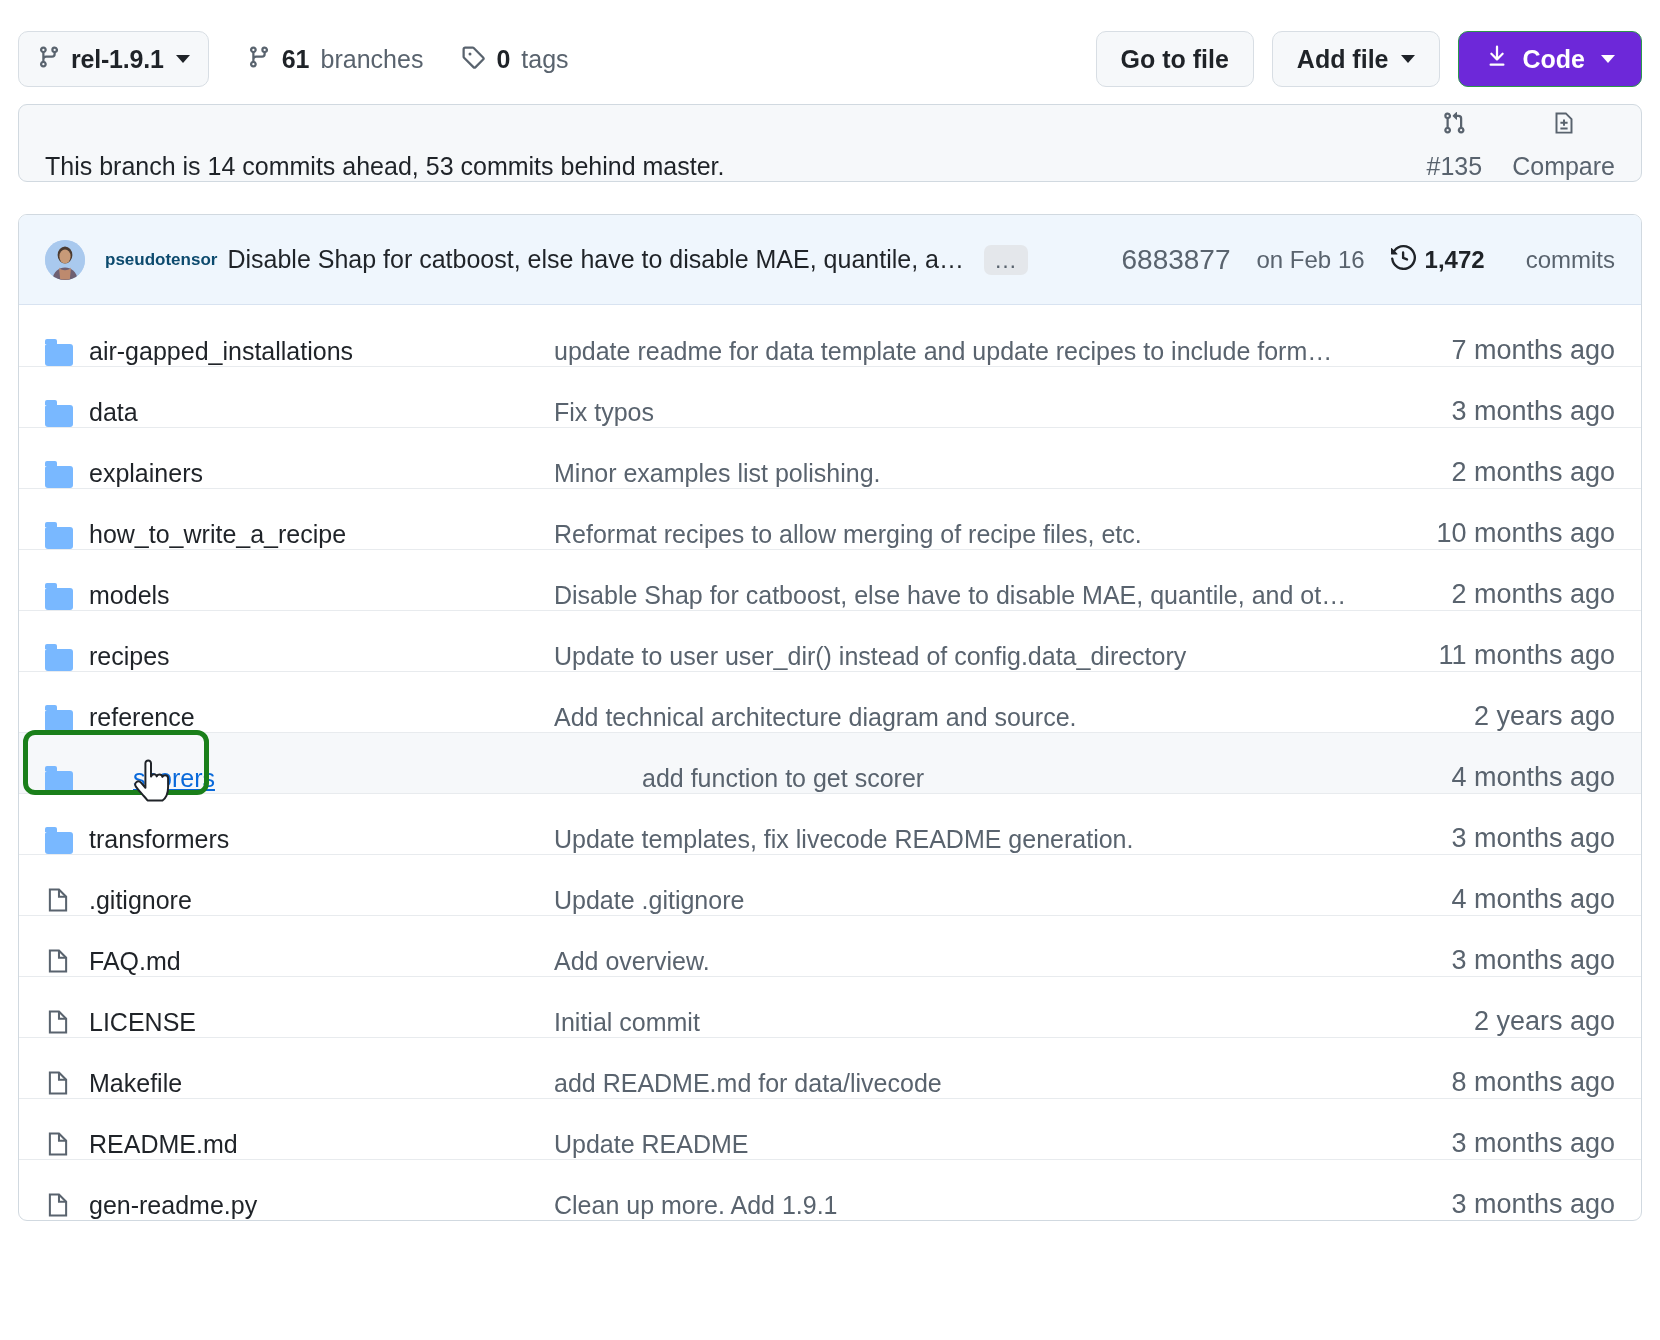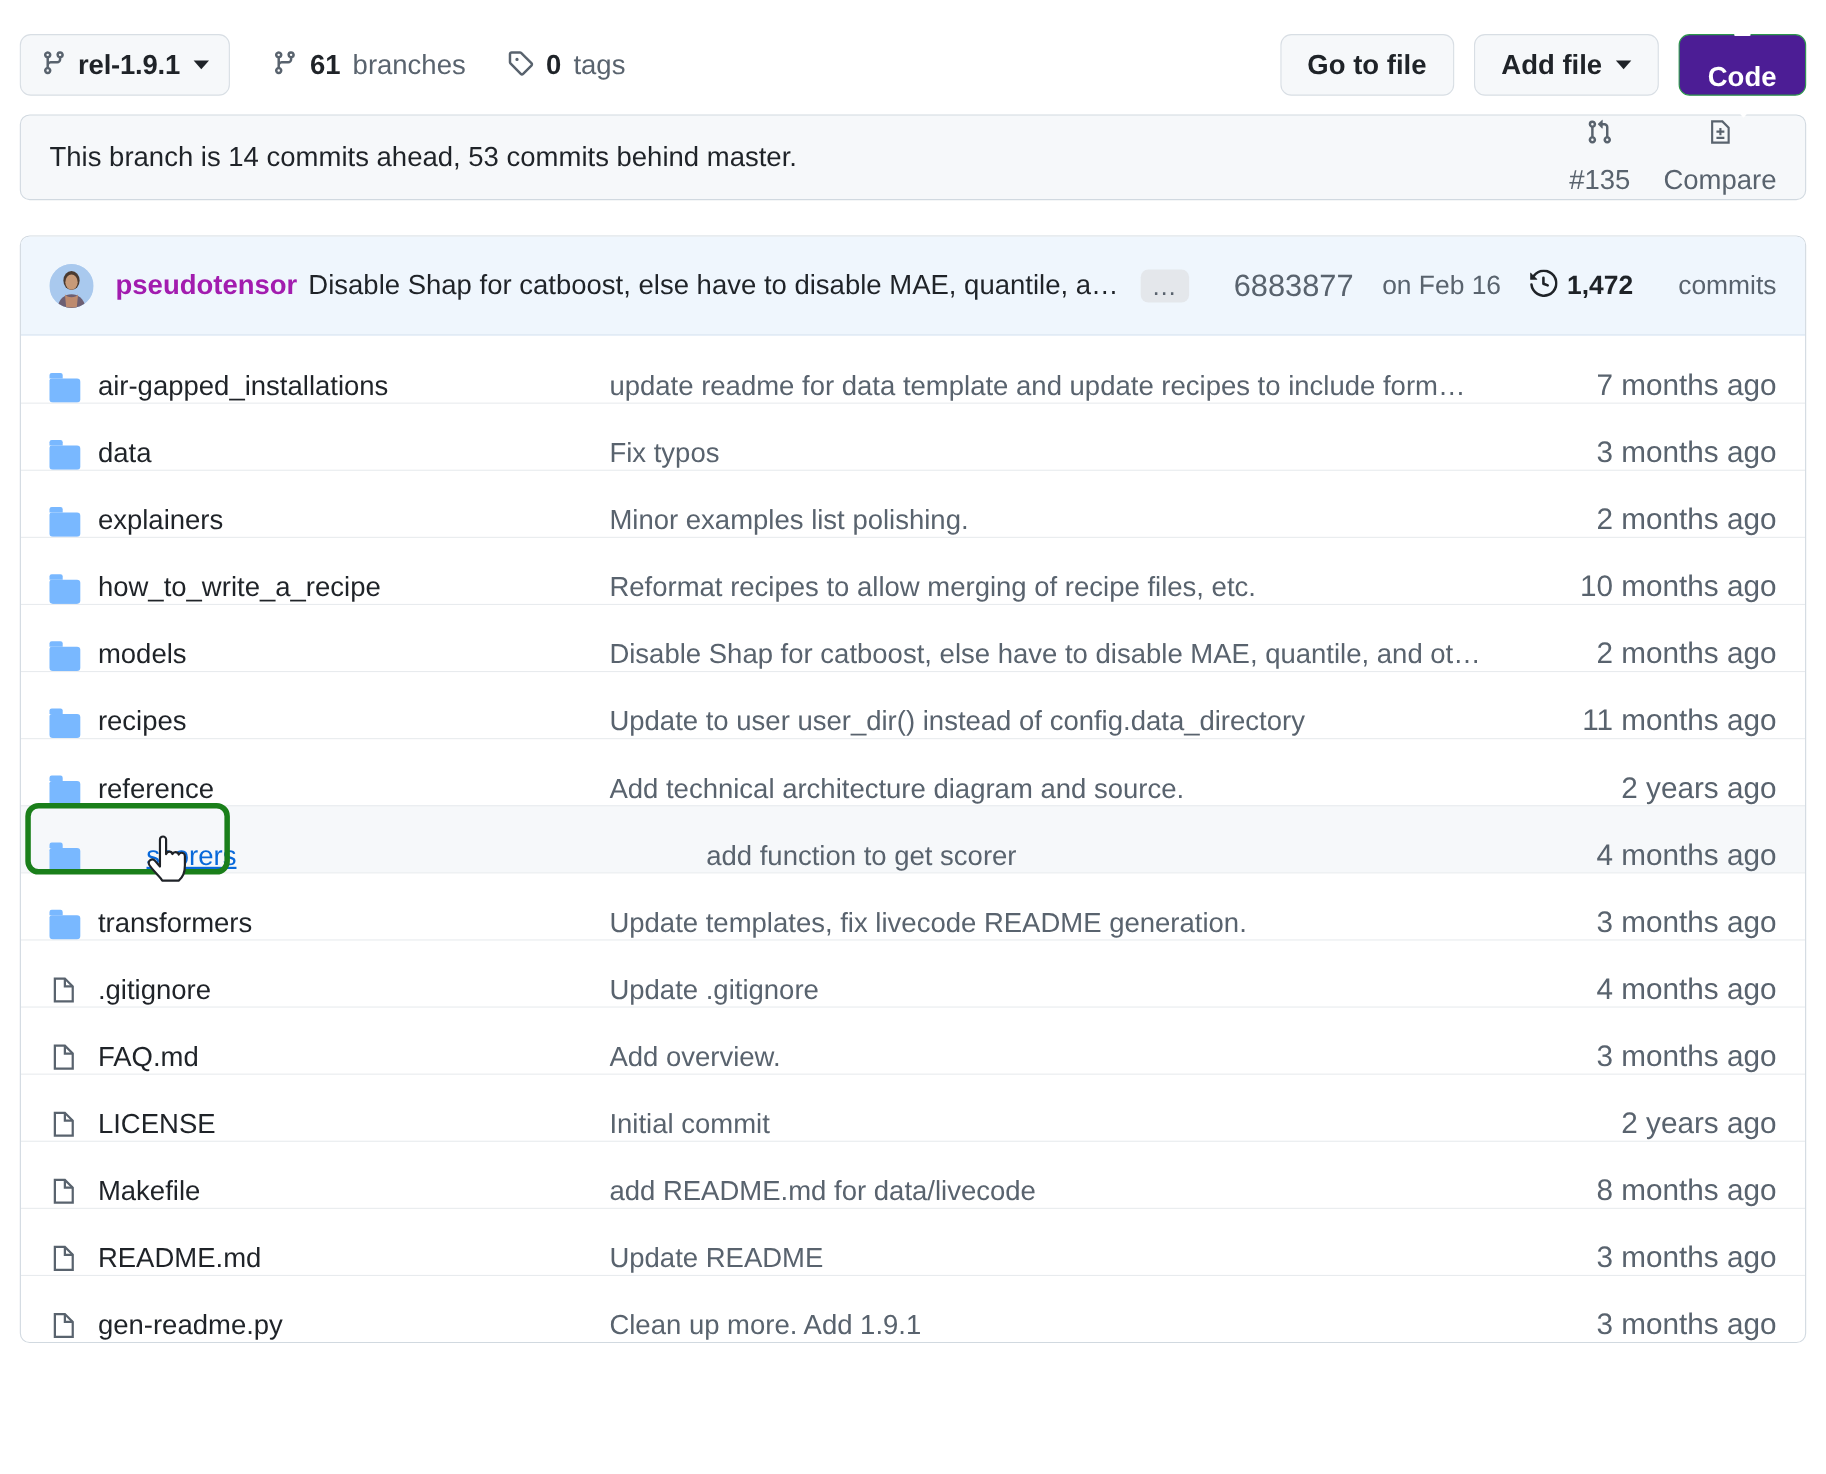--- a/index.html
+++ b/index.html
@@ -80,35 +80,34 @@
     border: 1px solid #d8dee4;
     border-radius: 10px;
     background: #f6f8fa;
     font-size: 25px;
     font-weight: 600;
     color: #1f2328;
     cursor: pointer;
     white-space: nowrap;
   }
   .btn-code {
-    background: #4c1d95;
+    background: #6d28d9;
     border-color: #2c974b;
     color: #ffffff;
     padding: 0 26px;
     gap: 14px;
-    flex-direction: column;
   }
 
   
   .status-bar {
     display: flex;
-    align-items: center;
+    align-items: flex-end;
     height: 78px;
     margin-top: 8px;
-    padding: 12px 26px;
+    padding: 0 26px;
     border: 1px solid #d1d9e0;
     border-radius: 9px;
     background: #f6f8fa;
   }
   .status-text {
     font-size: 25px;
     color: #1f2328;
   }
   .status-right {
     margin-left: auto;
@@ -144,23 +143,23 @@
   }
   .avatar {
     width: 40px; height: 40px;
     border-radius: 50%;
     overflow: hidden;
     flex: 0 0 auto;
     margin-right: 20px;
     background: #bcd4f0;
   }
   .commit-author {
-    font-size: 25px;
+    font-size: 17px;
     font-weight: 700;
-    color: #a21caf;
+    color: #0c4a6e;
     margin-right: 10px;
     cursor: pointer;
     white-space: nowrap;
   }
   .commit-msg {
     font-size: 25px;
     color: #1f2328;
     white-space: nowrap;
     overflow: hidden;
     max-width: 740px;

